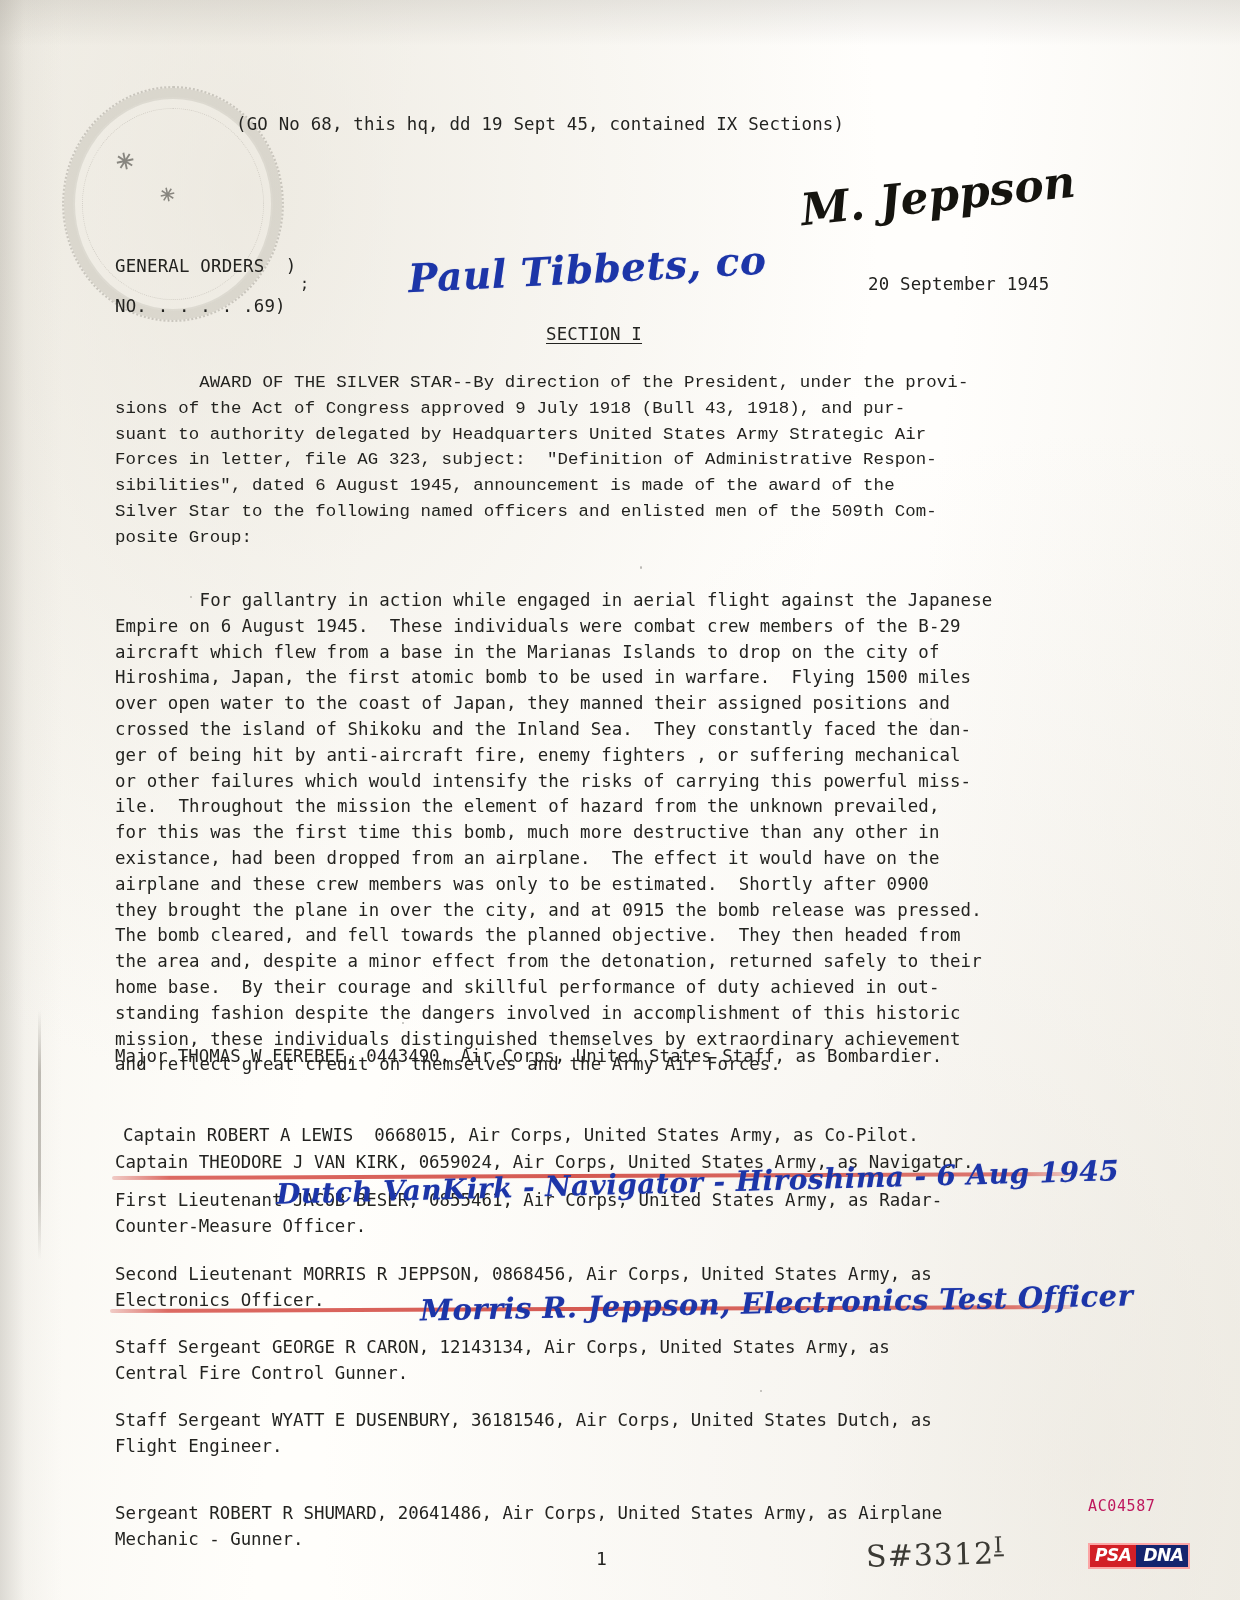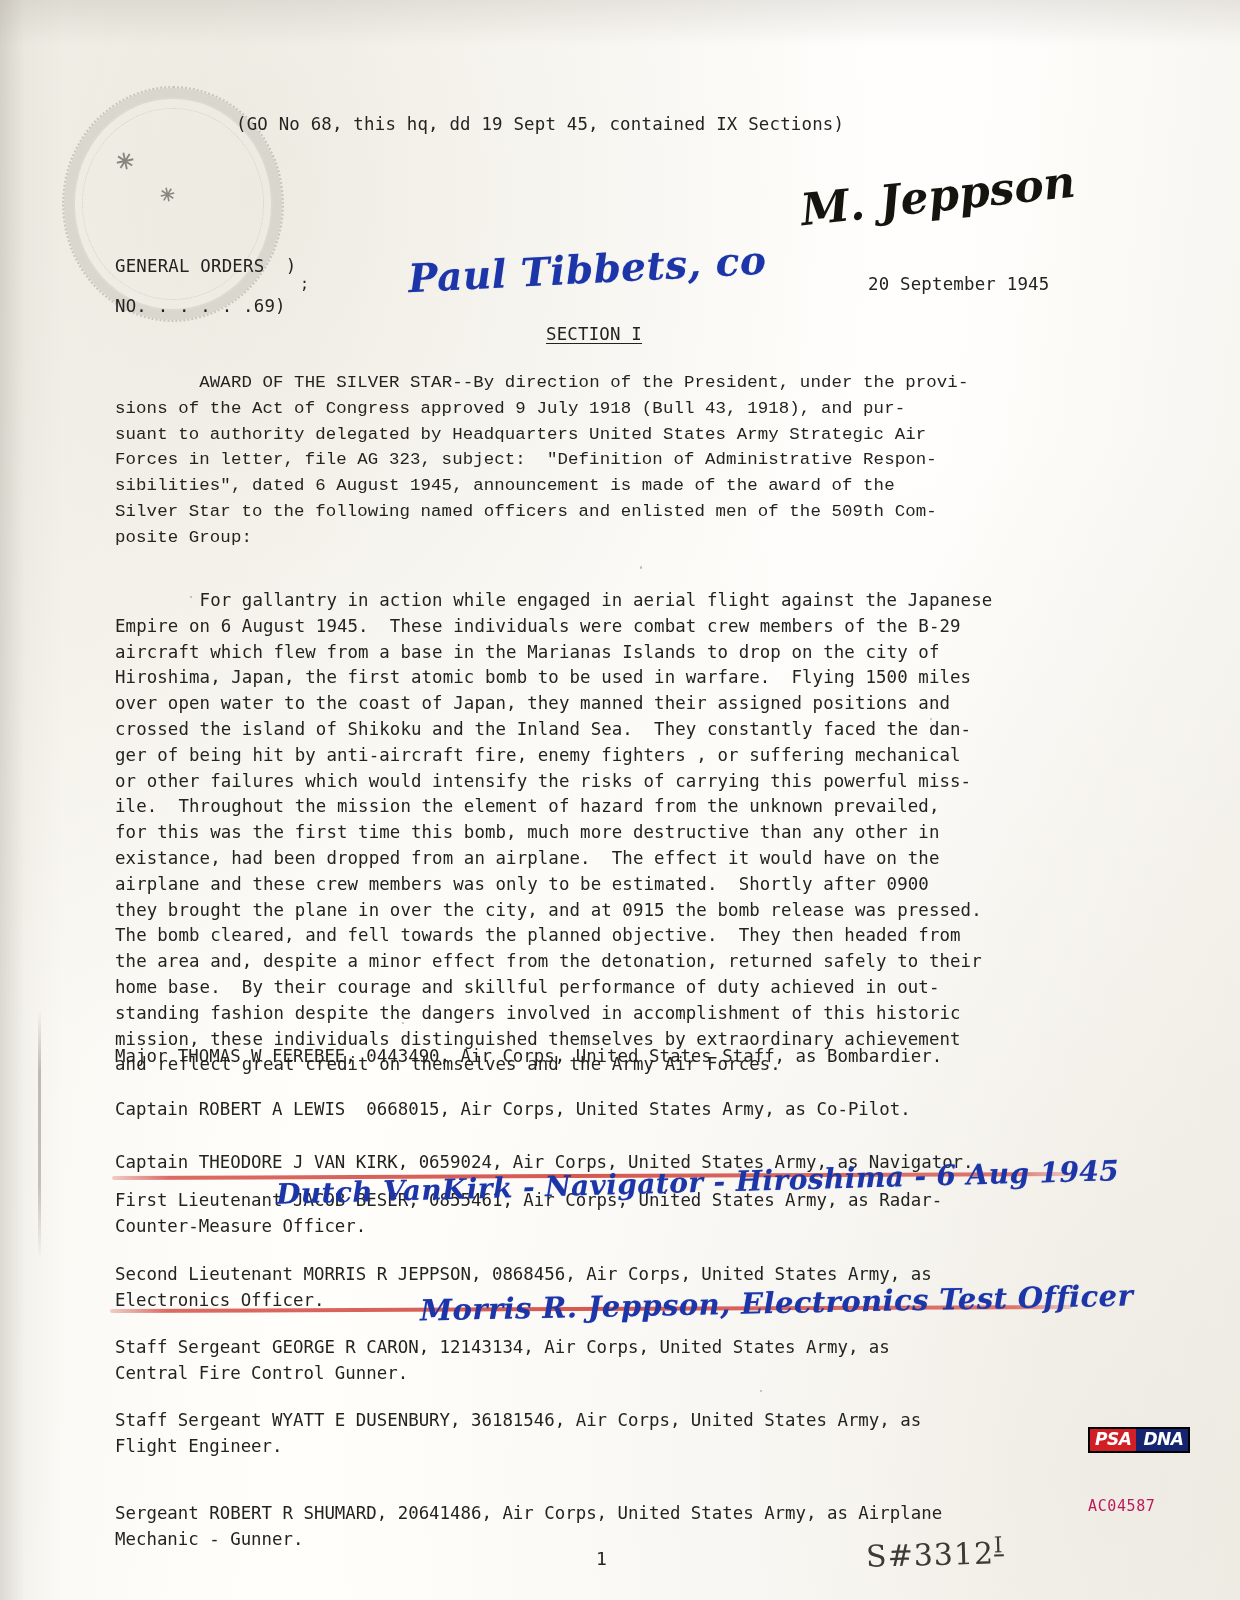--- a/index.html
+++ b/index.html
@@ -171,23 +171,23 @@
     font-family: "DejaVu Serif", "Liberation Serif", serif;
     font-weight: 700;
     font-size: 22px;
     transform: rotate(-12deg);
     white-space: nowrap;
   }
 
   
   .psa-sticker {
     position: absolute;
-    left: 1088px; top: 1427px;
+    left: 1088px; top: 1543px;
     display: flex;
-    border: 2px solid #000000;
+    border: 2px solid #fca5a5;
     background: #c2410c;
     line-height: 1;
   }
   .psa-block, .dna-block {
     font-family: "DejaVu Sans", "Liberation Sans", sans-serif;
     font-weight: 800;
     font-size: 17px;
     font-style: italic;
     color: #ffffff;
     padding: 2px 5px 3px 5px;
@@ -283,29 +283,29 @@
 airplane and these crew members was only to be estimated.  Shortly after 0900
 they brought the plane in over the city, and at 0915 the bomb release was pressed.
 The bomb cleared, and fell towards the planned objective.  They then headed from
 the area and, despite a minor effect from the detonation, returned safely to their
 home base.  By their courage and skillful performance of duty achieved in out-
 standing fashion despite the dangers involved in accomplishment of this historic
 mission, these individuals distinguished themselves by extraordinary achievement
 and reflect great credit on themselves and the Army Air Forces.</div>
 
   <div class="entry" style="top:1044px;">Major THOMAS W FEREBEE, 0443490, Air Corps, United States Staff, as Bombardier.</div>
-  <div class="entry" style="top:1097px;">Captain ROBERT A LEWIS  0668015, Air Corps, United States Army, as Co-Pilot.</div>
+  <div class="entry" style="top:1123px;margin-left:8px;">Captain ROBERT A LEWIS  0668015, Air Corps, United States Army, as Co-Pilot.</div>
   <div class="entry" style="top:1150px;">Captain THEODORE J VAN KIRK, 0659024, Air Corps, United States Army, as Navigator.</div>
   <div class="entry" style="top:1188px;">First Lieutenant JACOB BESER, 0855461, Air Corps, United States Army, as Radar-
 Counter-Measure Officer.</div>
   <div class="entry" style="top:1262px;">Second Lieutenant MORRIS R JEPPSON, 0868456, Air Corps, United States Army, as
 Electronics Officer.</div>
   <div class="entry" style="top:1335px;">Staff Sergeant GEORGE R CARON, 12143134, Air Corps, United States Army, as
 Central Fire Control Gunner.</div>
-  <div class="entry" style="top:1408px;">Staff Sergeant WYATT E DUSENBURY, 36181546, Air Corps, United States Army, as
+  <div class="entry" style="top:1408px;">Staff Sergeant WYATT E DUSENBURY, 36181546, Air Corps, United States Dutch, as
 Flight Engineer.</div>
   <div class="entry" style="top:1501px;">Sergeant ROBERT R SHUMARD, 20641486, Air Corps, United States Army, as Airplane
 Mechanic - Gunner.</div>
 
   <div class="red-underline" style="left:112px; top:1174px; width:960px;"></div>
   <div class="red-underline" style="left:110px; top:1307px; width:962px;"></div>
 
   <div class="ink-jeppson-top">M. Jeppson</div>
   <div class="ink ink-tibbets">Paul Tibbets, co</div>
   <div class="ink ink-vankirk">Dutch VanKirk - Navigator - Hiroshima - 6 Aug 1945</div>

